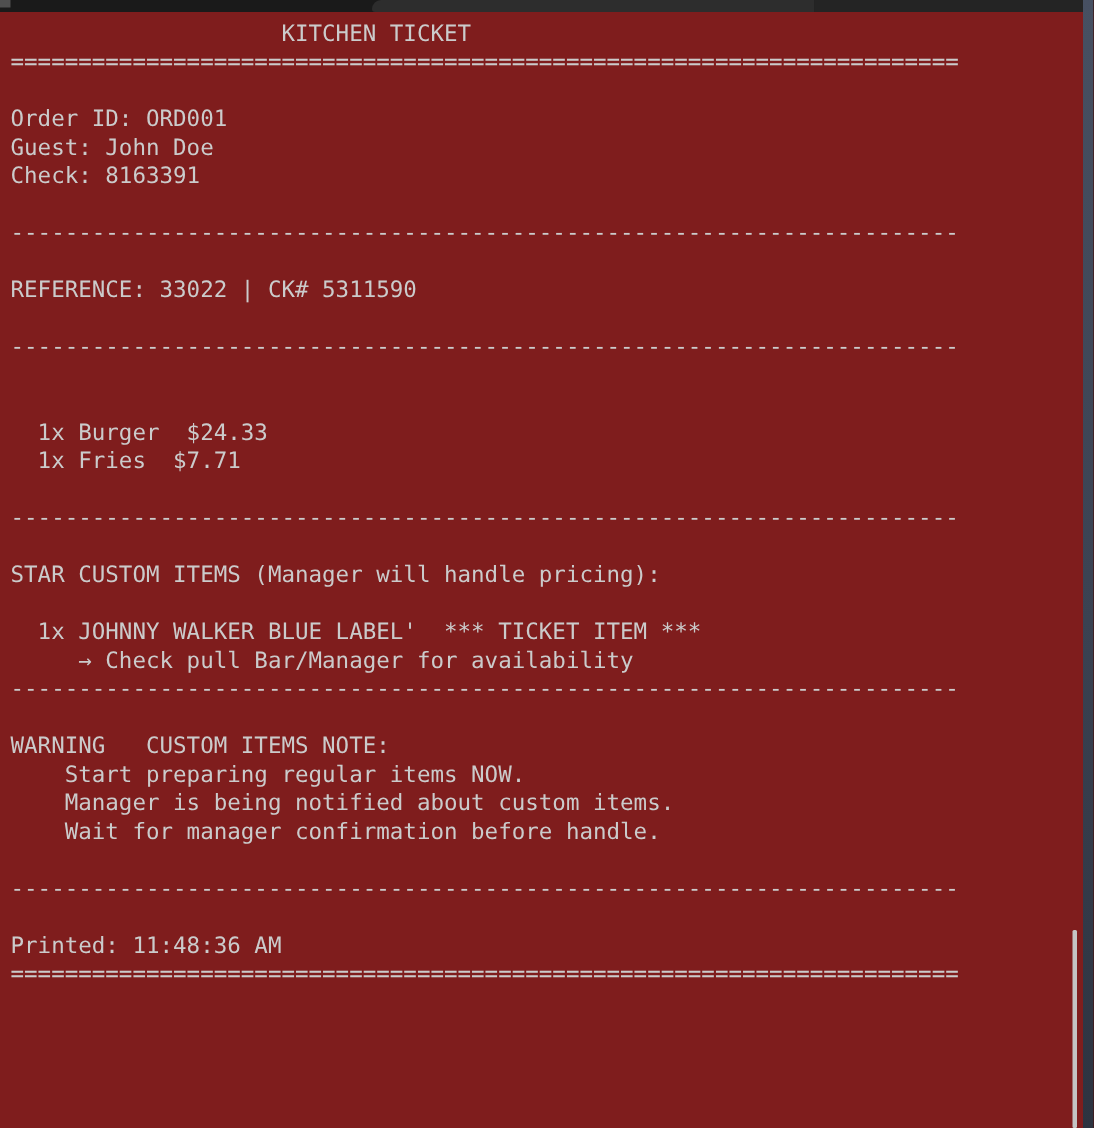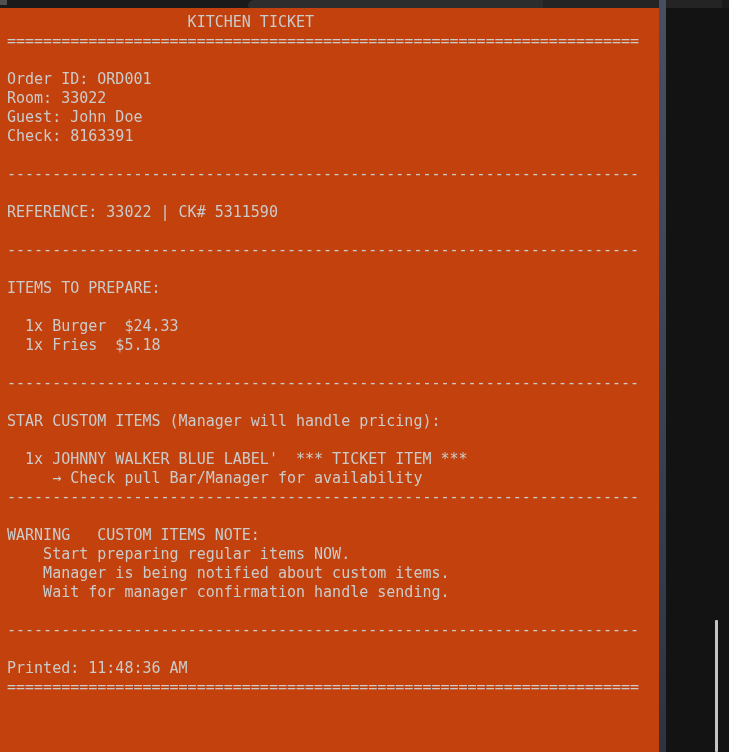--- a/index.html
+++ b/index.html
@@ -6,23 +6,23 @@
     margin: 0;
     padding: 0;
     width: 729px;
     height: 752px;
     background: #131313;
     overflow: hidden;
     font-family: "DejaVu Sans Mono", monospace;
   }
   .screen {
     position: relative;
-    width: 666px;
+    width: 729px;
     height: 752px;
-    background: #c2410c;
+    background: #7f1d1d;
   }
   
   .topbar {
     position: absolute;
     left: 0; top: 0;
     width: 729px; height: 8px;
     background: #1a1a1a;
   }
   .topbar-corner {
     position: absolute;
@@ -83,47 +83,45 @@
     <div class="topbar-corner"></div>
     <div class="tab-light"></div>
     <div class="tab-dark"></div>
   </div>
 
   <div class="terminal-output">
       <div class="line">                    KITCHEN TICKET</div>
       <div class="line">======================================================================</div>
       <div class="line"></div>
       <div class="line">Order ID: ORD001</div>
-      <div class="line">Room: 33022</div>
       <div class="line">Guest: John Doe</div>
       <div class="line">Check: 8163391</div>
       <div class="line"></div>
       <div class="line">----------------------------------------------------------------------</div>
       <div class="line"></div>
       <div class="line">REFERENCE: 33022 | CK# 5311590</div>
       <div class="line"></div>
       <div class="line">----------------------------------------------------------------------</div>
       <div class="line"></div>
-      <div class="line">ITEMS TO PREPARE:</div>
       <div class="line"></div>
       <div class="line">  1x Burger  $24.33</div>
-      <div class="line">  1x Fries  $5.18</div>
+      <div class="line">  1x Fries  $7.71</div>
       <div class="line"></div>
       <div class="line">----------------------------------------------------------------------</div>
       <div class="line"></div>
       <div class="line">STAR CUSTOM ITEMS (Manager will handle pricing):</div>
       <div class="line"></div>
       <div class="line">  1x JOHNNY WALKER BLUE LABEL'  *** TICKET ITEM ***</div>
       <div class="line">     → Check pull Bar/Manager for availability</div>
       <div class="line">----------------------------------------------------------------------</div>
       <div class="line"></div>
       <div class="line">WARNING   CUSTOM ITEMS NOTE:</div>
       <div class="line">    Start preparing regular items NOW.</div>
       <div class="line">    Manager is being notified about custom items.</div>
-      <div class="line">    Wait for manager confirmation handle sending.</div>
+      <div class="line">    Wait for manager confirmation before handle.</div>
       <div class="line"></div>
       <div class="line">----------------------------------------------------------------------</div>
       <div class="line"></div>
       <div class="line">Printed: 11:48:36 AM</div>
       <div class="line">======================================================================</div>
     </div>
 
   <div class="right-strip"></div>
 
   <div class="scroll-thumb"></div>

